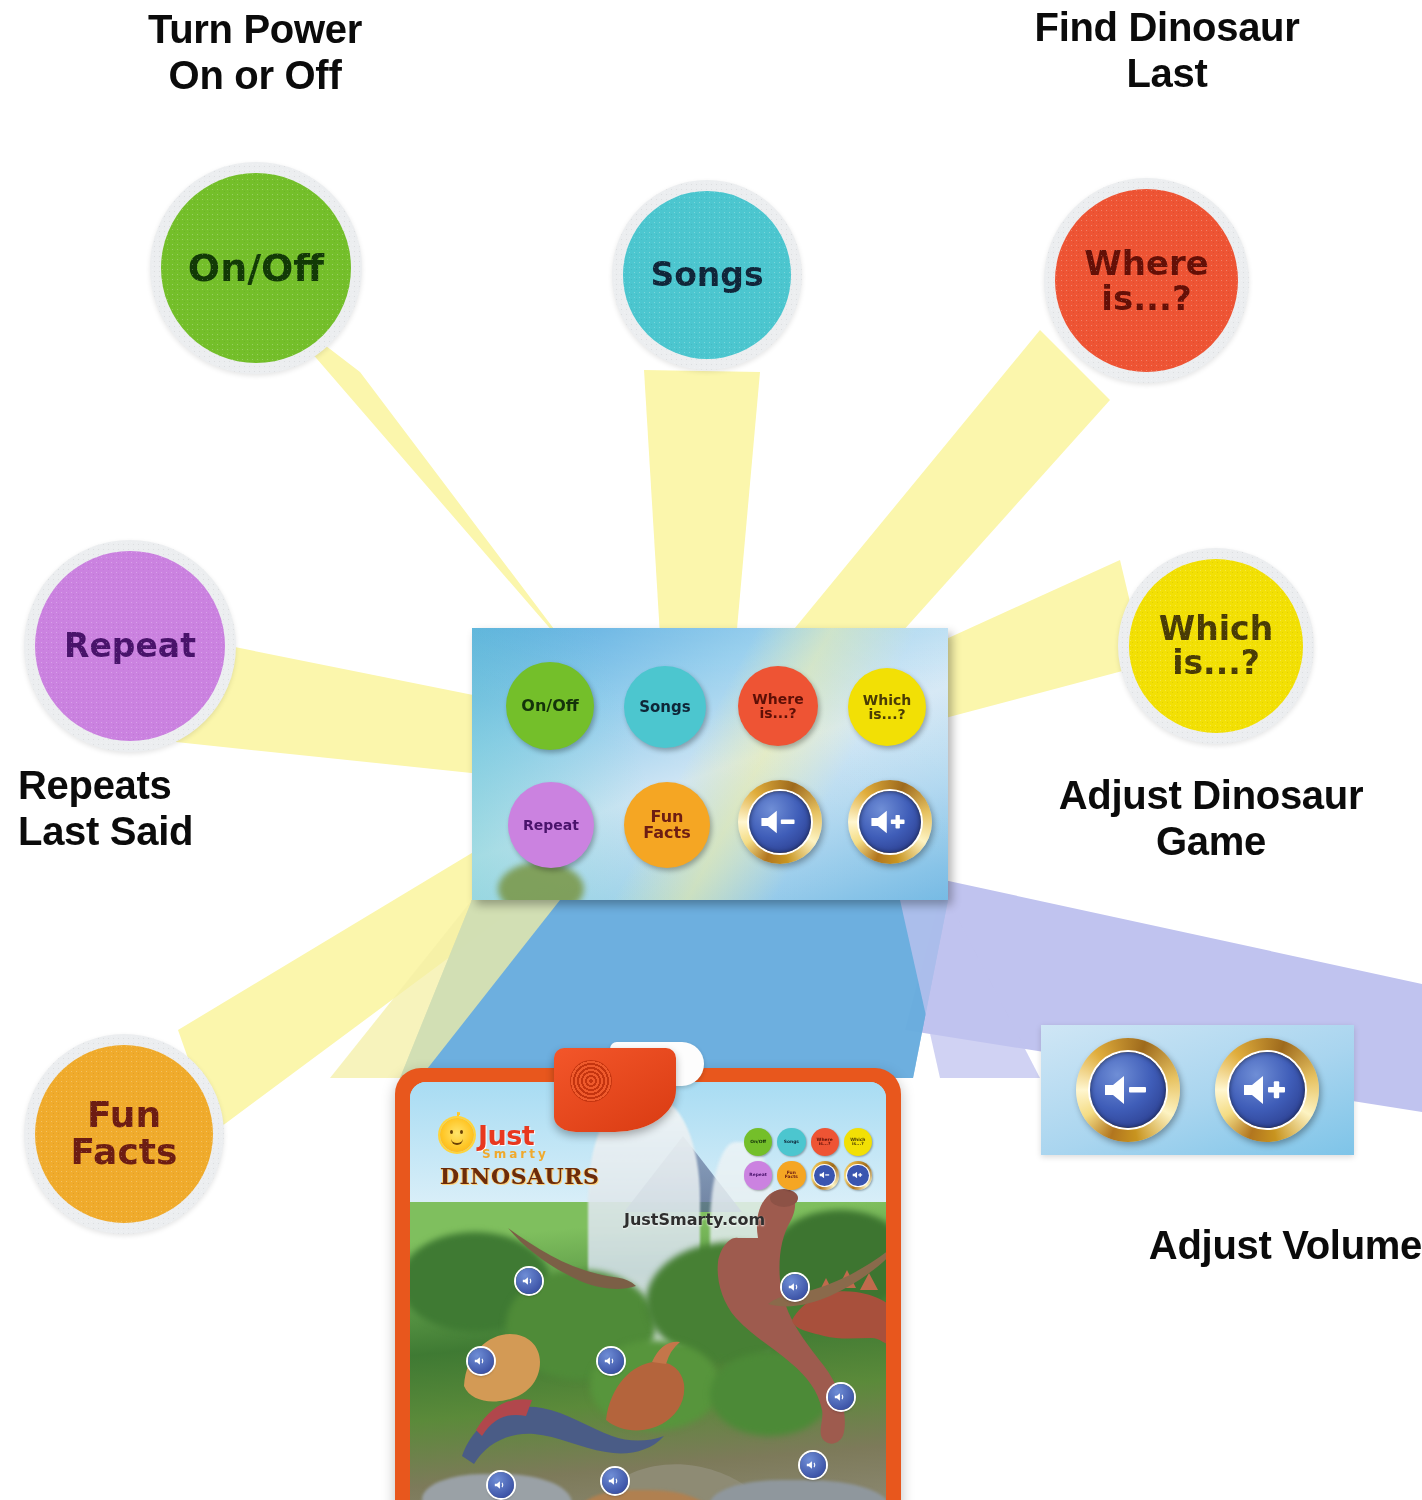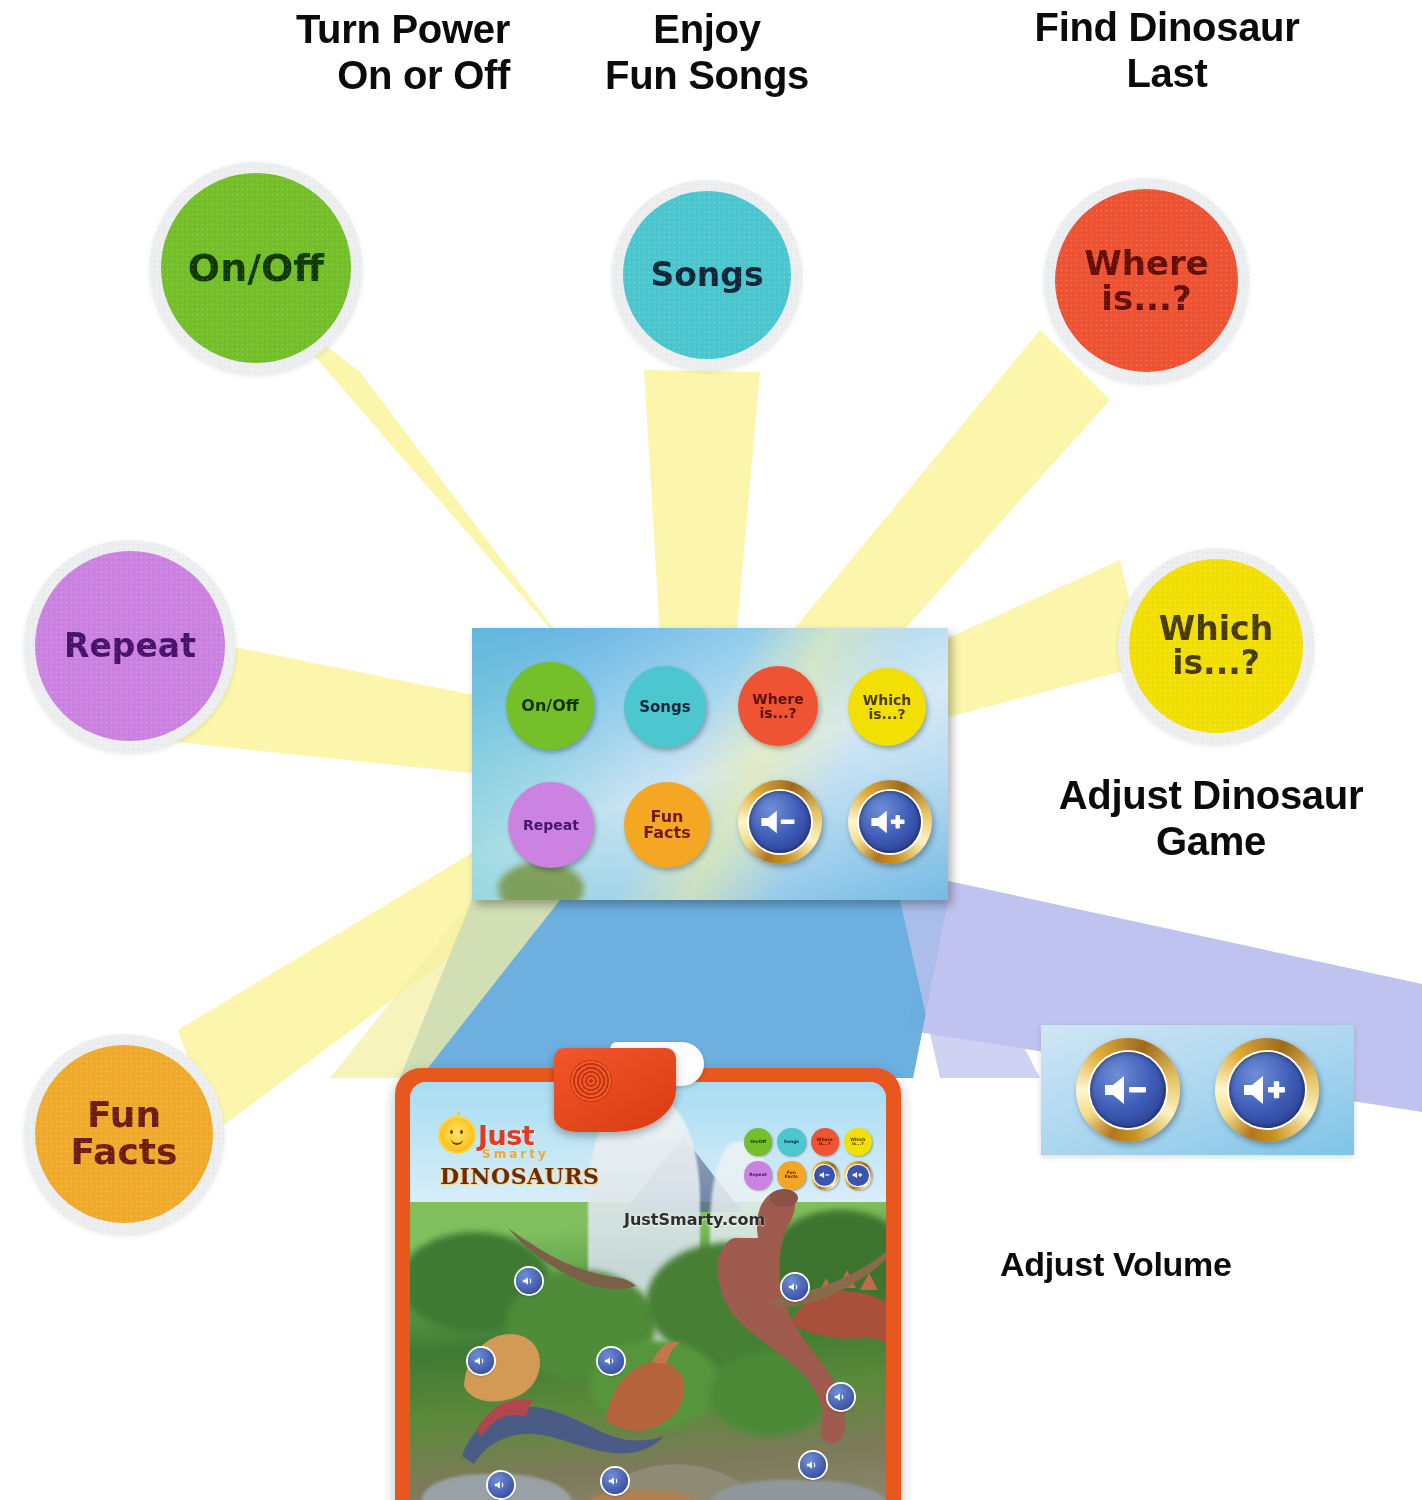--- a/index.html
+++ b/index.html
@@ -168,25 +168,23 @@
     </g>
 
     <polygon fill="#c0c3ef" points="944,880 1422,984 1422,1112 905,1030"></polygon>
 
     <polygon fill="#3f8fd0" opacity="0.92" points="472,900 948,900 913,1078 400,1078"></polygon>
     <polygon fill="#86c2e8" opacity="0.55" points="472,900 948,900 913,1078 400,1078"></polygon>
     <polygon fill="#f4efa6" opacity="0.75" points="472,900 560,900 420,1078 330,1078"></polygon>
     <polygon fill="#c0c3ef" opacity="0.75" points="900,900 948,900 1040,1078 940,1078"></polygon>
   </svg>
 
-  <div class="label" style="left:0;top:6px;width:510px;text-align:right;font-size:40px;">Turn Power
+  <div class="label" style="left:0;top:6px;width:510px;text-align:center;font-size:40px;">Turn Power
 On or Off</div>
 
-  <div class="label" style="left:502px;top:6px;width:410px;text-align:center;font-size:40px;">Enjoy
-Fun Songs</div>
 
   <div class="label" style="left:932px;top:4px;width:470px;text-align:center;font-size:40px;">Find Dinosaur
 Last</div>
 
   <div class="cbtn" style="left:150px;top:162px;width:212px;height:212px;">
     <div class="face" id="f-onoff" style="background: rgb(116, 191, 42); color: rgb(18, 58, 6); font-size: 38px;">
       <div class="grain"></div>
       <span>On/Off</span>
     </div>
   </div>
@@ -205,20 +203,22 @@
       <span>is...?</span>
     </div>
   </div>
 
   <div class="cbtn" style="left:24px;top:540px;width:212px;height:212px;">
     <div class="face" id="f-repeat" style="background: rgb(203, 130, 224); color: rgb(73, 19, 107); font-size: 33px;">
       <div class="grain"></div>
       <span>Repeat</span>
     </div>
   </div>
+  <div class="label" style="left:18px;top:762px;width:420px;text-align:left;font-size:40px;">Repeats
+Last Said</div>
 
   <div class="cbtn" style="left:1118px;top:548px;width:196px;height:196px;">
     <div class="face" id="f-which" style="background: rgb(242, 224, 5); color: rgb(74, 60, 5); font-size: 33px;">
       <div class="grain"></div>
       <span>Which</span>
       <span>is...?</span>
     </div>
   </div>
   <div class="label" style="left:1000px;top:772px;width:422px;text-align:center;font-size:40px;">Adjust Dinosaur
 Game</div>
@@ -243,21 +243,21 @@
     <div class="vol" style="width:104px;height:104px;">
       <div class="vinner" style="width:76px;height:76px;">
         <svg width="52" height="34" viewBox="0 0 52 34">
           <path d="M3 12h8L22 3v28l-11-9H3z" fill="#ffffff"></path>
           <rect x="27" y="14" width="17" height="5.4" rx="1" fill="#ffffff"></rect>
           <rect x="32.8" y="8.2" width="5.4" height="17" rx="1" fill="#ffffff"></rect>
         </svg>
       </div>
     </div>
   </div>
-  <div class="label" style="left:1000px;top:1222px;width:422px;text-align:left;font-size:34px;margin-top:23px;">Adjust Volume</div>
+  <div class="label" style="left:1000px;top:1222px;width:422px;text-align:right;font-size:40px;">Adjust Volume</div>
 
   <div id="panel">
     <div class="pbg"></div>
     <div class="pveil"></div>
     <div style="position:absolute;left:26px;bottom:-16px;width:86px;height:54px;
                 border-radius:50%;background:#7c9a4e;filter:blur(3px);opacity:.9;"></div>
 
     <div class="pbtn" style="left:34px;top:34px;width:88px;height:88px;background:#74bf2a;color:#14330a;font-size:16px;">
       <span>On/Off</span>
     </div>

